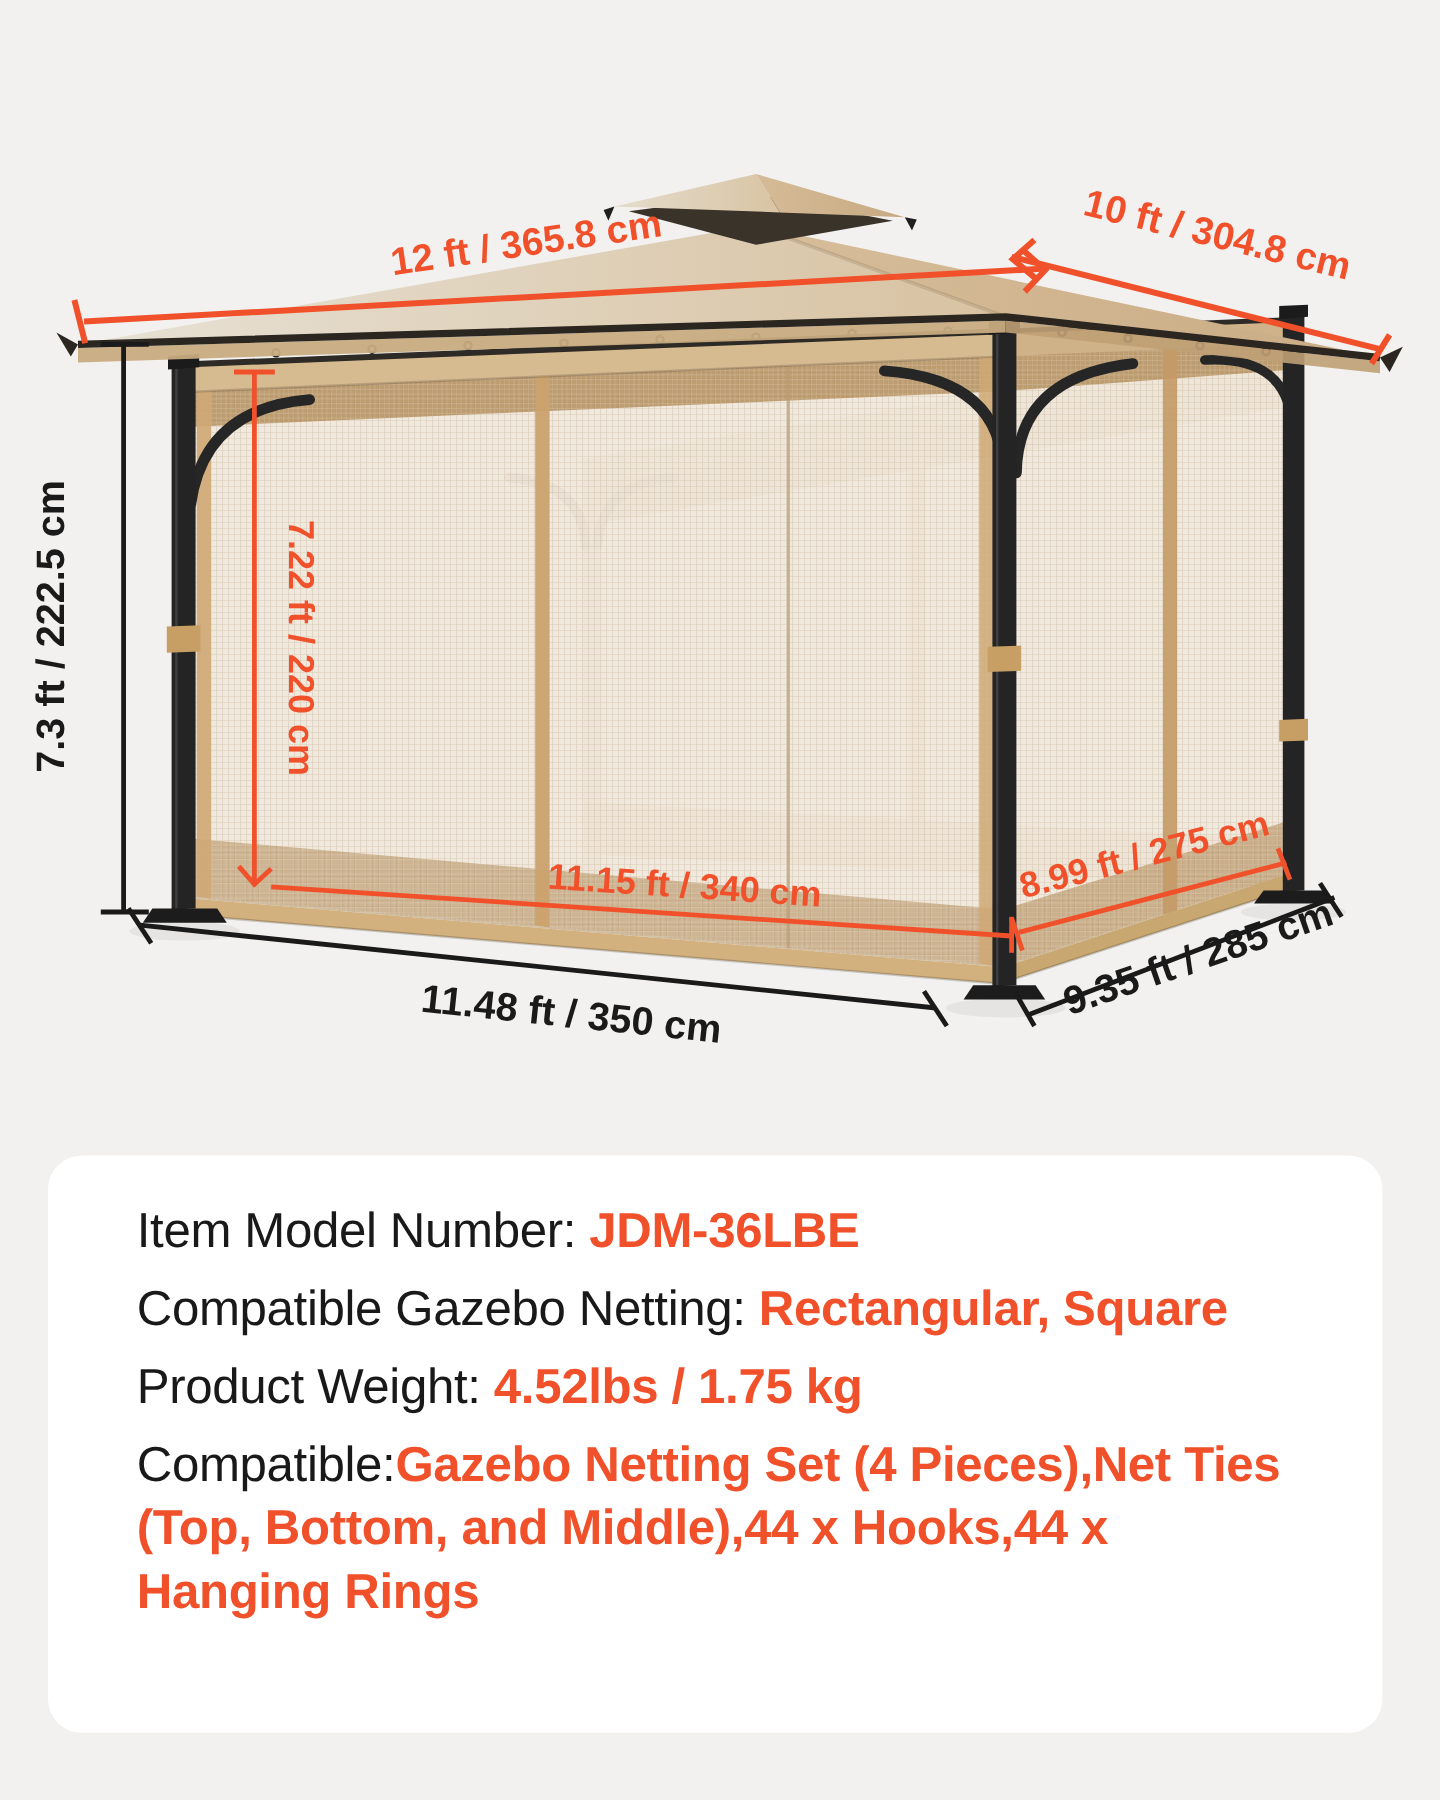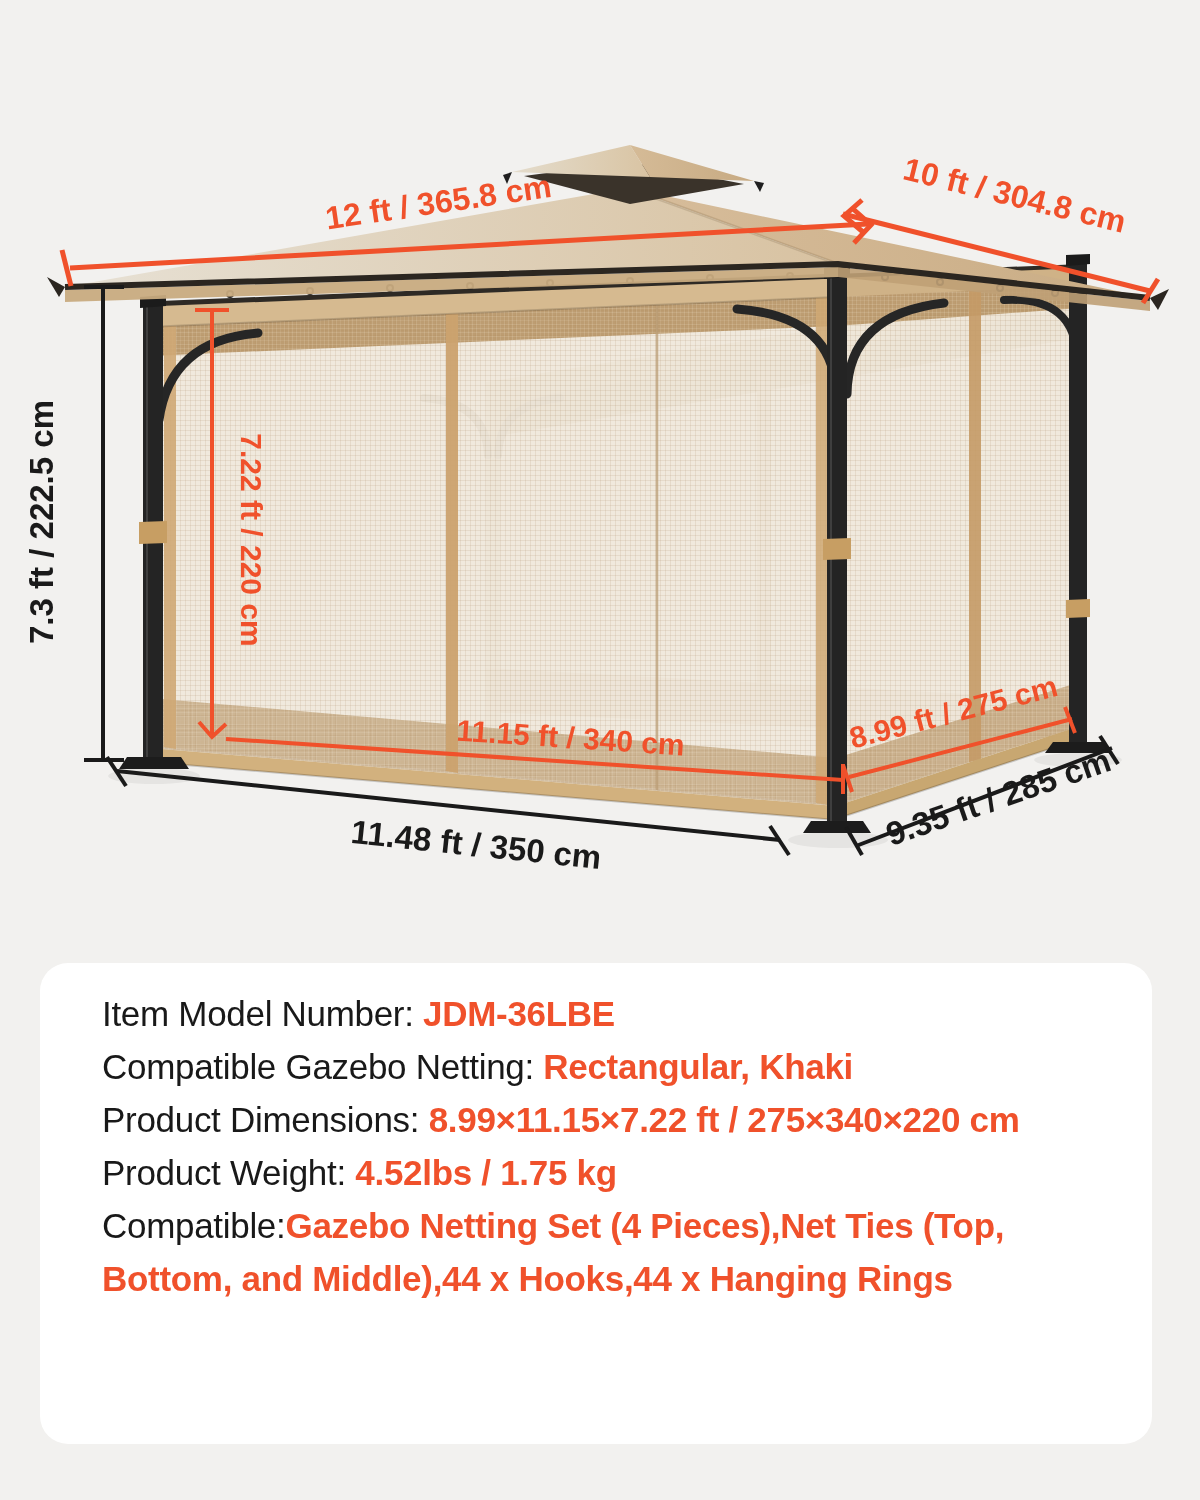--- a/index.html
+++ b/index.html
@@ -2,21 +2,21 @@
 <html><head>
 <meta charset="utf-8">
 <style>
   html,body{margin:0;padding:0;}
   body{font-family:"Liberation Sans","DejaVu Sans",sans-serif;}
   .stage{position:relative;width:1200px;height:1500px;background:#f2f1ef;overflow:hidden;}
   .diagram-svg{position:absolute;left:0;top:0;width:1200px;height:960px;}
   .spec-card{position:absolute;left:40px;top:963px;width:1112px;height:481px;
              background:#ffffff;border-radius:28px;box-sizing:border-box;
              padding:24px 62px 20px 62px;}
-  .spec-row{margin:0;font-size:35px;line-height:53px;color:#191919;letter-spacing:-0.3px;}
+  .spec-row{margin:12px;font-size:41px;line-height:53px;color:#191919;letter-spacing:-0.3px;}
   .spec-row .lbl{font-weight:400;color:#191919;}
   .spec-row .val{font-weight:700;color:#f0512b;}
   .dim-text{font-weight:700;}
   .dim-orange{fill:#f0512b;}
   .dim-black{fill:#1a1a1a;}
 </style>
 </head>
 <body>
 
 <div class="stage">
@@ -203,20 +203,19 @@
         <line x1="846" y1="827" x2="862" y2="855" stroke="#1a1a1a" stroke-width="4"></line>
         <line x1="1100" y1="736" x2="1118" y2="764" stroke="#1a1a1a" stroke-width="4"></line>
         <text class="dim-text dim-black" font-size="33" text-anchor="middle" transform="translate(1002,808) rotate(-19)">9.35 ft / 285 cm</text>
       </g>
     </g>
   </svg>
 
   <div class="spec-card">
     <div id="spec-list">
         <p class="spec-row"><span class="lbl">Item Model Number: </span><span class="val">JDM-36LBE</span></p>
-        <p class="spec-row"><span class="lbl">Compatible Gazebo Netting: </span><span class="val">Rectangular, Khaki</span></p>
-        <p class="spec-row"><span class="lbl">Product Dimensions: </span><span class="val">8.99×11.15×7.22 ft / 275×340×220 cm</span></p>
+        <p class="spec-row"><span class="lbl">Compatible Gazebo Netting: </span><span class="val">Rectangular, Square</span></p>
         <p class="spec-row"><span class="lbl">Product Weight: </span><span class="val">4.52lbs / 1.75 kg</span></p>
         <p class="spec-row"><span class="lbl">Compatible:</span><span class="val">Gazebo Netting Set (4 Pieces),Net Ties (Top, Bottom, and Middle),44 x Hooks,44 x Hanging Rings</span></p>
       </div>
   </div>
 
 </div>
 
 </body></html>

